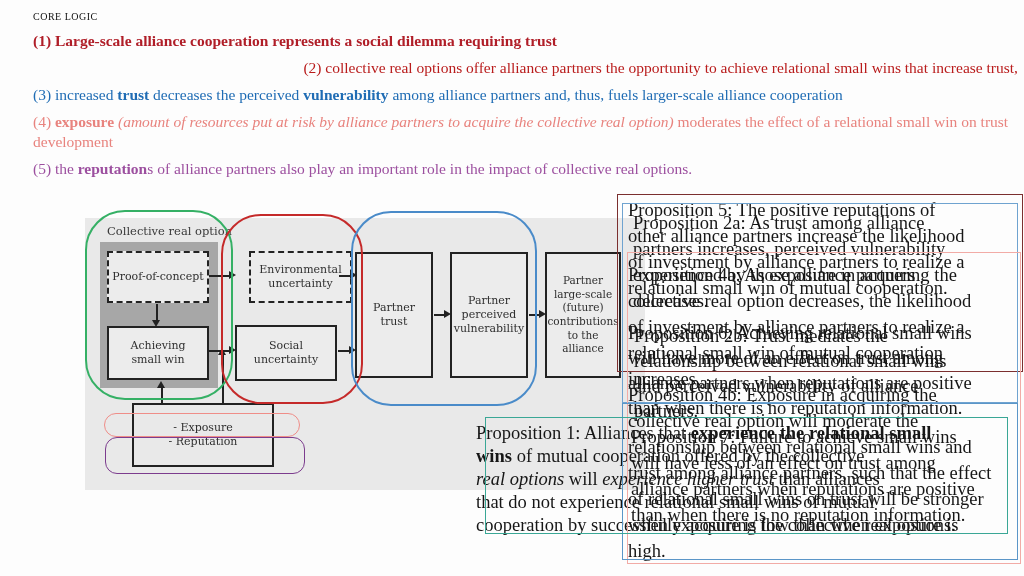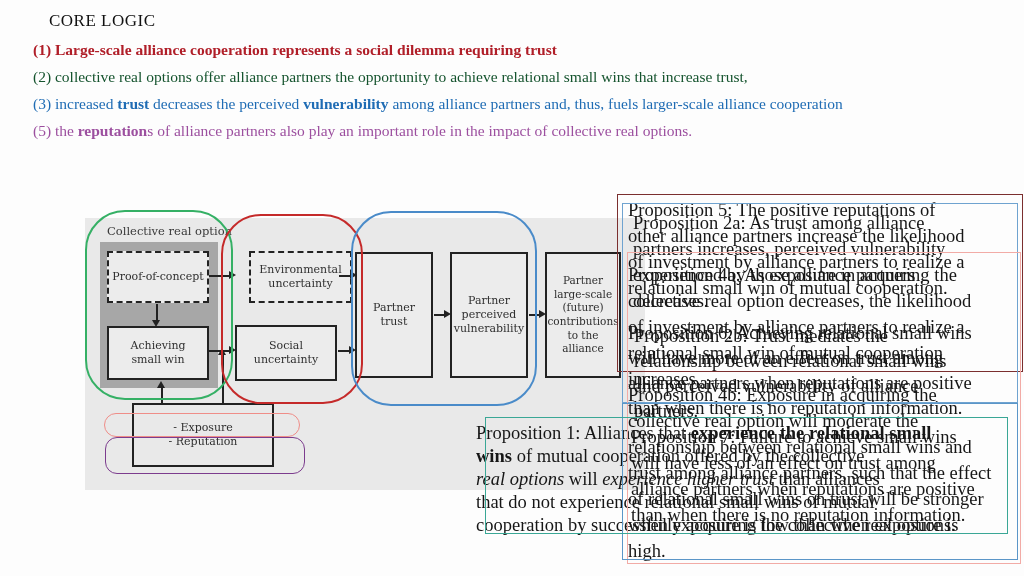--- a/index.html
+++ b/index.html
@@ -1,20 +1,20 @@
 <!DOCTYPE html>
 <html><head>
 <meta charset="utf-8">
 <style>
   html,body{margin:0;padding:0;background:#888;}
   .slide{position:relative;width:1024px;height:576px;background:#fdfdfd;overflow:hidden;
          font-family:"Liberation Serif",serif;}
   
   .core{position:absolute;left:33px;top:11px;width:985px;}
-  .core-title{font-size:17px;color:#111;margin-bottom:9px;letter-spacing:.5px;margin-left:16px;}
+  .core-title{font-size:10px;color:#111;margin-bottom:9px;letter-spacing:.5px;}
   .pt{font-size:15.5px;line-height:20px;margin-bottom:7px;}
   .pt b{font-weight:bold}
   .pt i{font-style:italic}
   
   .panel{position:absolute;left:85px;top:218px;width:560px;height:272px;background:#e9e9e9;}
   .darkbox{position:absolute;left:100px;top:242px;width:118px;height:146px;background:#a7a7a7;}
   .cro-label{position:absolute;left:107px;top:224px;font-family:"DejaVu Serif",serif;
              font-size:11.5px;color:#3a3a3a;}
   .node{position:absolute;background:#ececec;border:2px solid #222;color:#2f2f2f;
         font-family:"DejaVu Serif",serif;font-size:11px;line-height:1.3;
@@ -40,22 +40,23 @@
   .rect{position:absolute;border:1.5px solid;background:transparent;box-sizing:border-box;}
 </style>
 </head>
 <body>
 
 <div class="slide">
 
   <div class="core">
     <div class="core-title">CORE LOGIC</div>
     <div class="pt" style="color: rgb(176, 30, 40);"><b>(1) Large-scale alliance cooperation represents a social dilemma requiring trust</b></div>
-    <div class="pt" style="color: #14532d;">(2) collective real options offer alliance partners the opportunity to achieve relational small wins that increase trust,</div>
+    <div class="pt" style="color: #b91c1c; text-align: right;">(2) collective real options offer alliance partners the opportunity to achieve relational small wins that increase trust,</div>
     <div class="pt" style="color: rgb(31, 108, 180);">(3) increased <b>trust</b> decreases the perceived <b>vulnerability</b> among alliance partners and, thus, fuels larger-scale alliance cooperation</div>
+    <div class="pt" style="color: rgb(232, 131, 126);">(4) <b>exposure</b> <i>(amount of resources put at risk by alliance partners to acquire the collective real option)</i> moderates the effect of a relational small win on trust development</div>
     <div class="pt" style="color: rgb(156, 79, 159);">(5) the <b>reputation</b>s of alliance partners also play an important role in the impact of collective real options.</div>
   </div>
 
   <div class="panel"></div>
   <div class="darkbox"></div>
   <div class="cro-label">Collective real option</div>
 
   <div class="node dashed" style="left:107px;top:251px;width:102px;height:52px;">Proof-of-concept</div>
   <div class="node" style="left:107px;top:326px;width:102px;height:54px;">Achieving
 small win</div>

